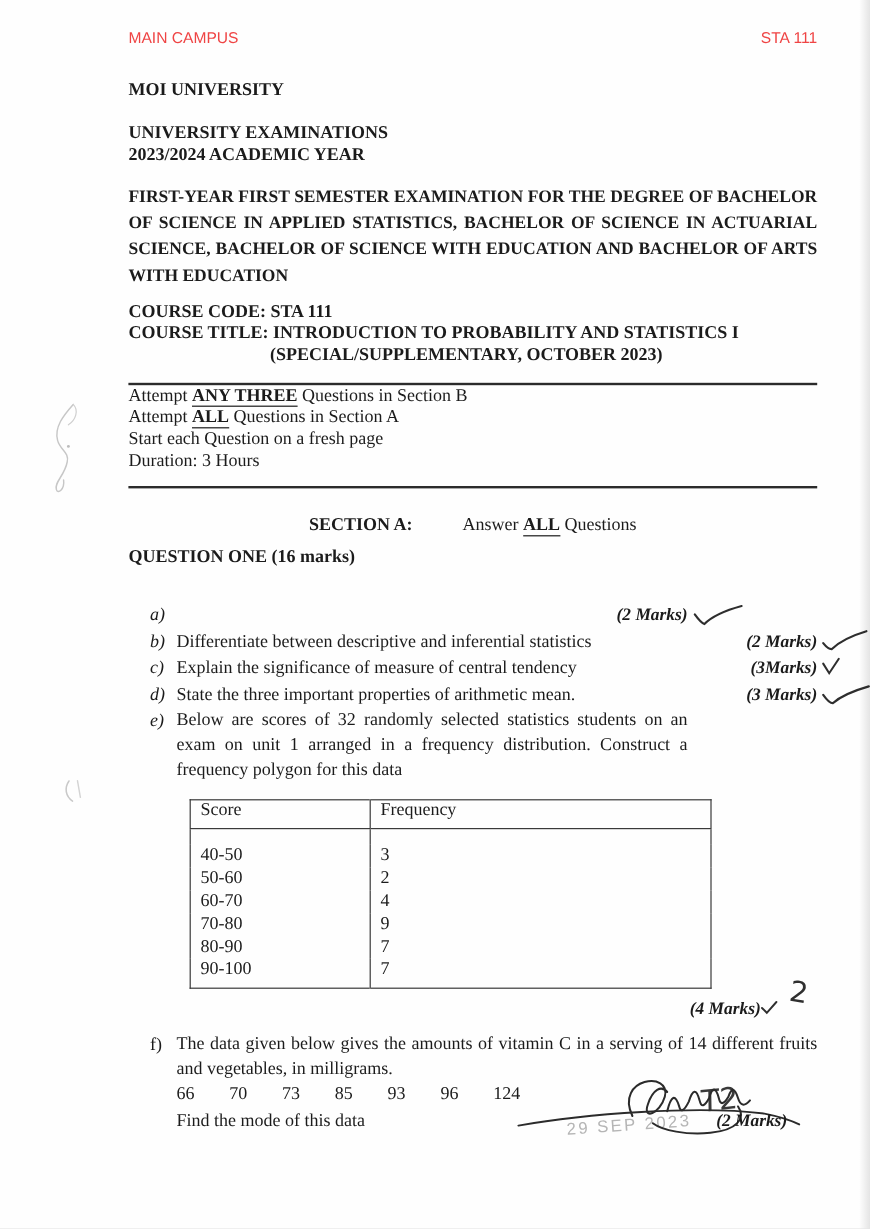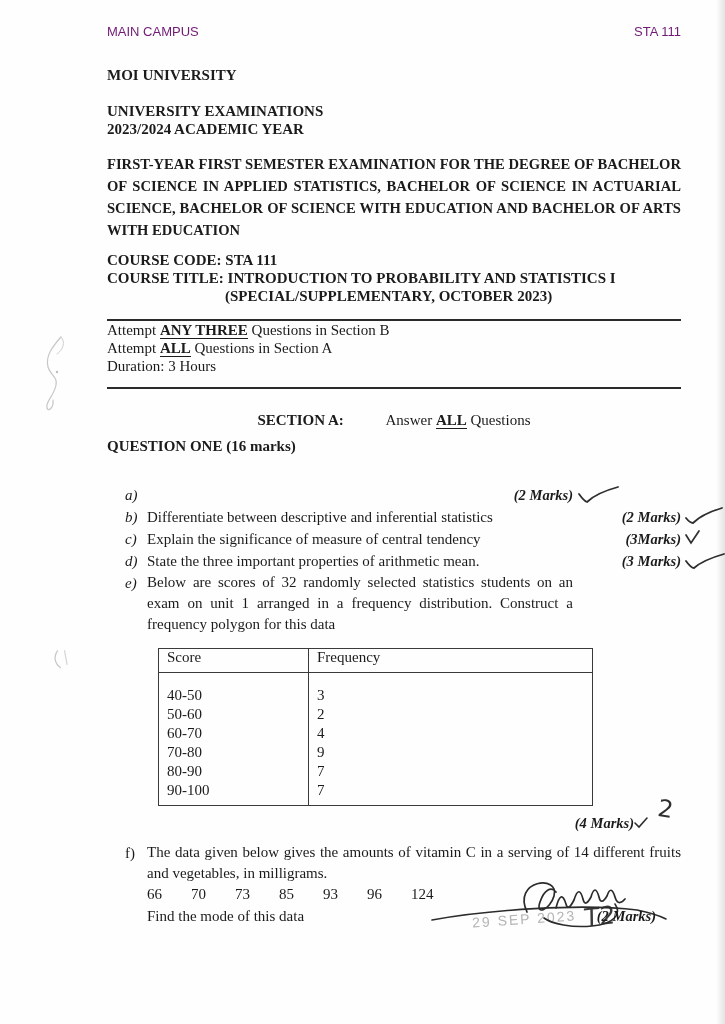--- a/index.html
+++ b/index.html
@@ -12,21 +12,21 @@
     overflow:hidden;
     margin:0 auto;
   }
   .page::after{
     content:"";position:absolute;top:0;right:0;width:9px;height:100%;
     background:linear-gradient(to right,rgba(0,0,0,0),rgba(0,0,0,0.10));
     pointer-events:none;
   }
   .content{position:absolute;left:107px;right:44px;top:0;}
   .topbar{display:flex;justify-content:space-between;margin-top:24px;
-    font-family:"Liberation Sans","DejaVu Sans",sans-serif;font-size:13px;color:#701a75;}
+    font-family:"Liberation Sans","DejaVu Sans",sans-serif;font-size:13px;color:#ef4444;}
   .uni{font-weight:700;font-size:15px;margin-top:28px;}
   .examblock{margin-top:18px;font-weight:700;font-size:15px;line-height:18px;}
   .degree{margin-top:15px;font-weight:700;font-size:14.6px;line-height:22px;text-align:justify;}
   .courseblock{margin-top:10px;font-weight:700;font-size:15px;line-height:18px;}
   .subtitle{padding-left:118px;}
   .rule{border-top:2px solid #2b2b2b;height:0;}
   .rule1{margin-top:14px;}
   .rule2{margin-top:12px;}
   .instr-title{font-weight:700;font-size:15px;margin-top:3px;}
   .instr-line{font-size:15px;line-height:18px;}
@@ -97,20 +97,21 @@
     </div>
 
     <div class="rule rule1"></div>
 
     <div class="instr-line">
       <span>Attempt </span><span class="bu">ANY THREE</span><span> Questions in Section B</span>
     </div>
     <div class="instr-line">
       <span>Attempt </span><span class="bu">ALL</span><span> Questions in Section A</span>
     </div>
+    <div class="instr-line">Start each Question on a fresh page</div>
     <div class="instr-line">Duration: 3 Hours</div>
 
     <div class="rule rule2"></div>
 
     <div class="section-row">
       <span class="section-label">SECTION A:</span>
       <span>
         <span>Answer </span><span class="bu">ALL</span><span> Questions</span>
       </span>
     </div>

